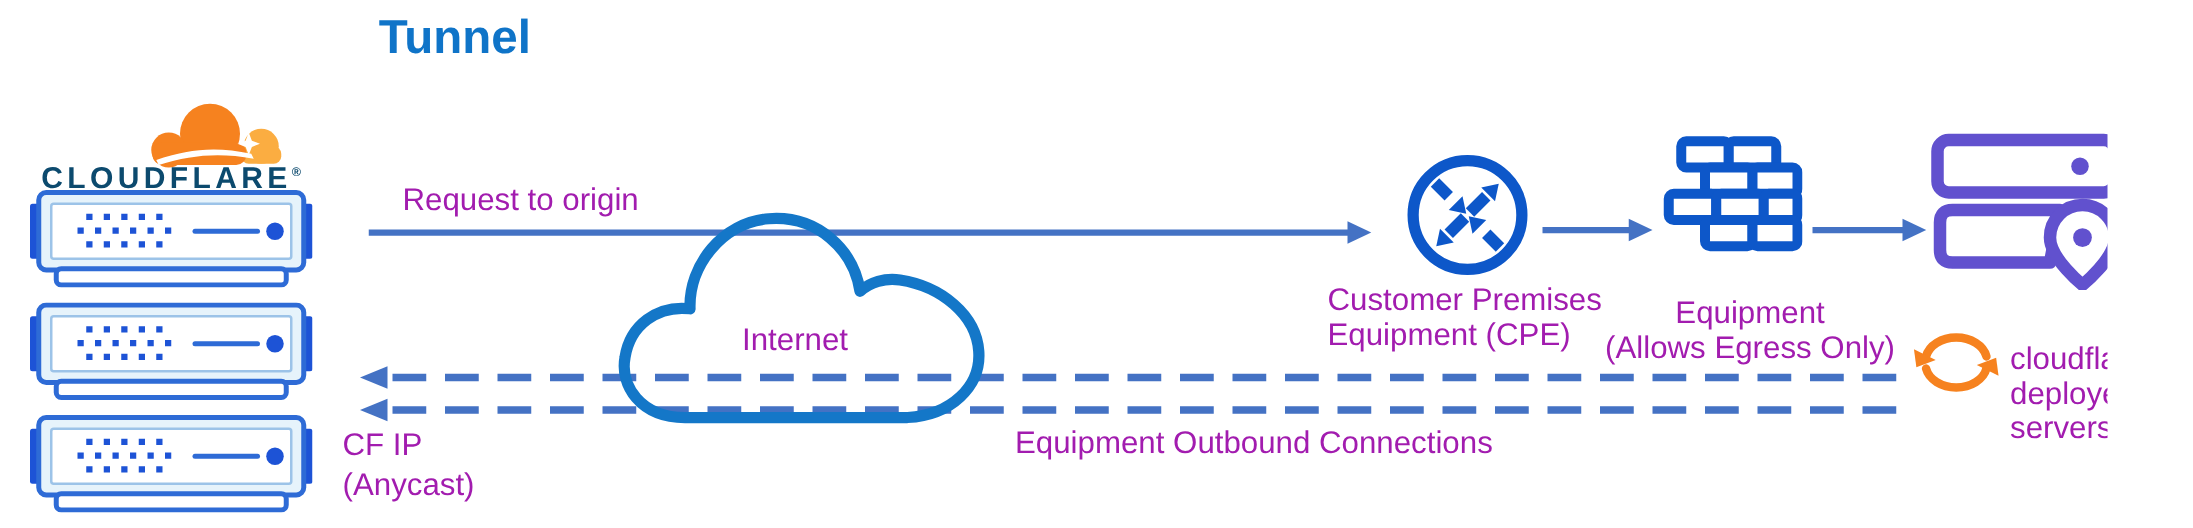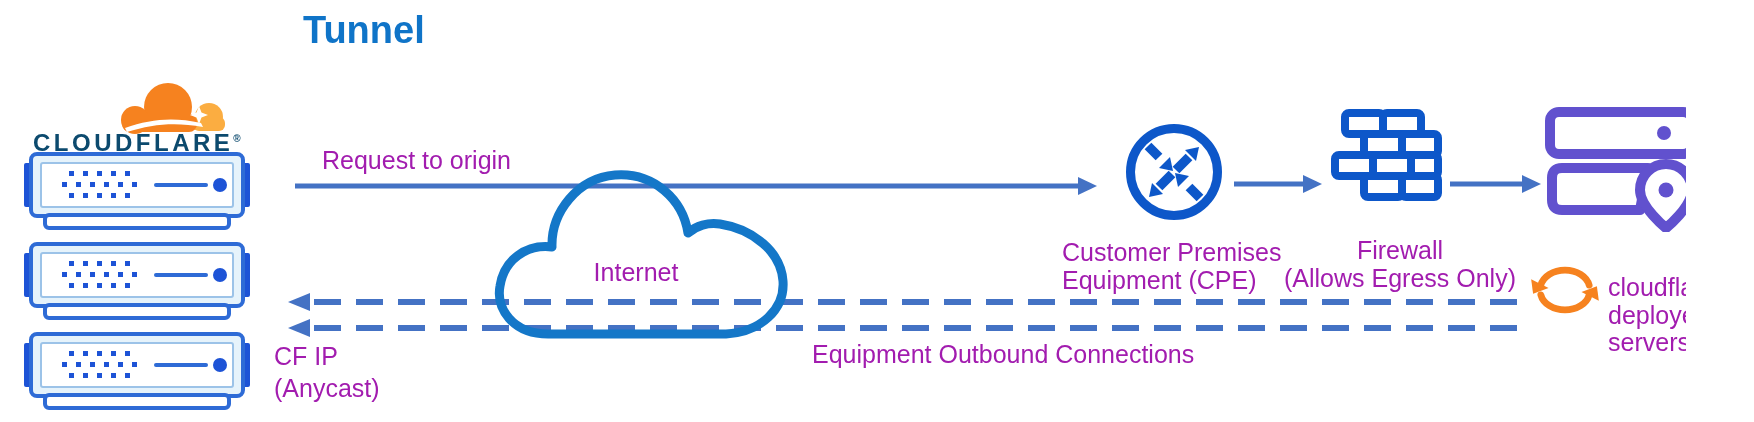--- a/index.html
+++ b/index.html
@@ -169,40 +169,40 @@
       <line x1="26" y1="26" x2="37" y2="37"></line>
         <polygon points="51,51 48,37 37,48" stroke="none"></polygon>
       <line x1="54" y1="50" x2="67" y2="37"></line>
         <polygon points="77,27 74,41 63,30" stroke="none"></polygon>
       <line x1="50" y1="54" x2="37" y2="67"></line>
         <polygon points="27,77 41,74 30,63" stroke="none"></polygon>
       <line x1="78" y1="78" x2="67" y2="67"></line>
         <polygon points="53,53 67,56 56,67" stroke="none"></polygon>
     </g>
   </svg>
-  <div class="abs" style="left:1062px;top:238px">
+  <div class="abs" style="left:1062px;top:226px">
     <div class="lbl">Customer Premises</div>
     <div class="lbl">Equipment (CPE)</div>
   </div>
 
   <svg class="abs" style="left:1330px;top:108px" width="112" height="100" viewBox="0 0 112 100">
     <g fill="#ffffff" stroke="#0D57C9" stroke-width="8" stroke-linejoin="round">
       <rect x="15" y="5" width="38" height="21" rx="4"></rect>
         <rect x="53" y="5" width="38" height="21" rx="4"></rect>
       <rect x="34" y="26" width="38" height="21" rx="4"></rect>
         <rect x="72" y="26" width="36" height="21" rx="4"></rect>
       <rect x="5" y="47" width="38" height="21" rx="4"></rect>
         <rect x="43" y="47" width="38" height="21" rx="4"></rect>
         <rect x="81" y="47" width="27" height="21" rx="4"></rect>
       <rect x="34" y="68" width="38" height="21" rx="4"></rect>
         <rect x="72" y="68" width="36" height="21" rx="4"></rect>
     </g>
   </svg>
   <div class="abs center" style="left:1281px;top:236px;width:238px">
-    <div class="lbl">Firewall</div>
+    <div class="lbl">Equipment</div>
     <div class="lbl">(Allows Egress Only)</div>
   </div>
 
   <svg class="abs" style="left:1544px;top:106px" width="156" height="126" viewBox="0 0 156 126">
     <rect x="6" y="6" width="142" height="42" rx="9" fill="#ffffff" stroke="#6151CE" stroke-width="10"></rect>
     <circle cx="120" cy="27" r="7" fill="#6151CE"></circle>
     <path d="M 18 62 L 104 62 L 96 104 L 18 104 Q 8 104 8 94 L 8 72 Q 8 62 18 62 Z" fill="#ffffff" stroke="#6151CE" stroke-width="10" stroke-linejoin="round"></path>
     <path d="M 122 58 a 26 26 0 0 0 -26 26 c 0 17 26 38 26 38 s 26 -21 26 -38 a 26 26 0 0 0 -26 -26 z" fill="#ffffff" stroke="#6151CE" stroke-width="10" stroke-linejoin="round"></path>
     <circle cx="122" cy="84" r="7.5" fill="#6151CE"></circle>
   </svg>

